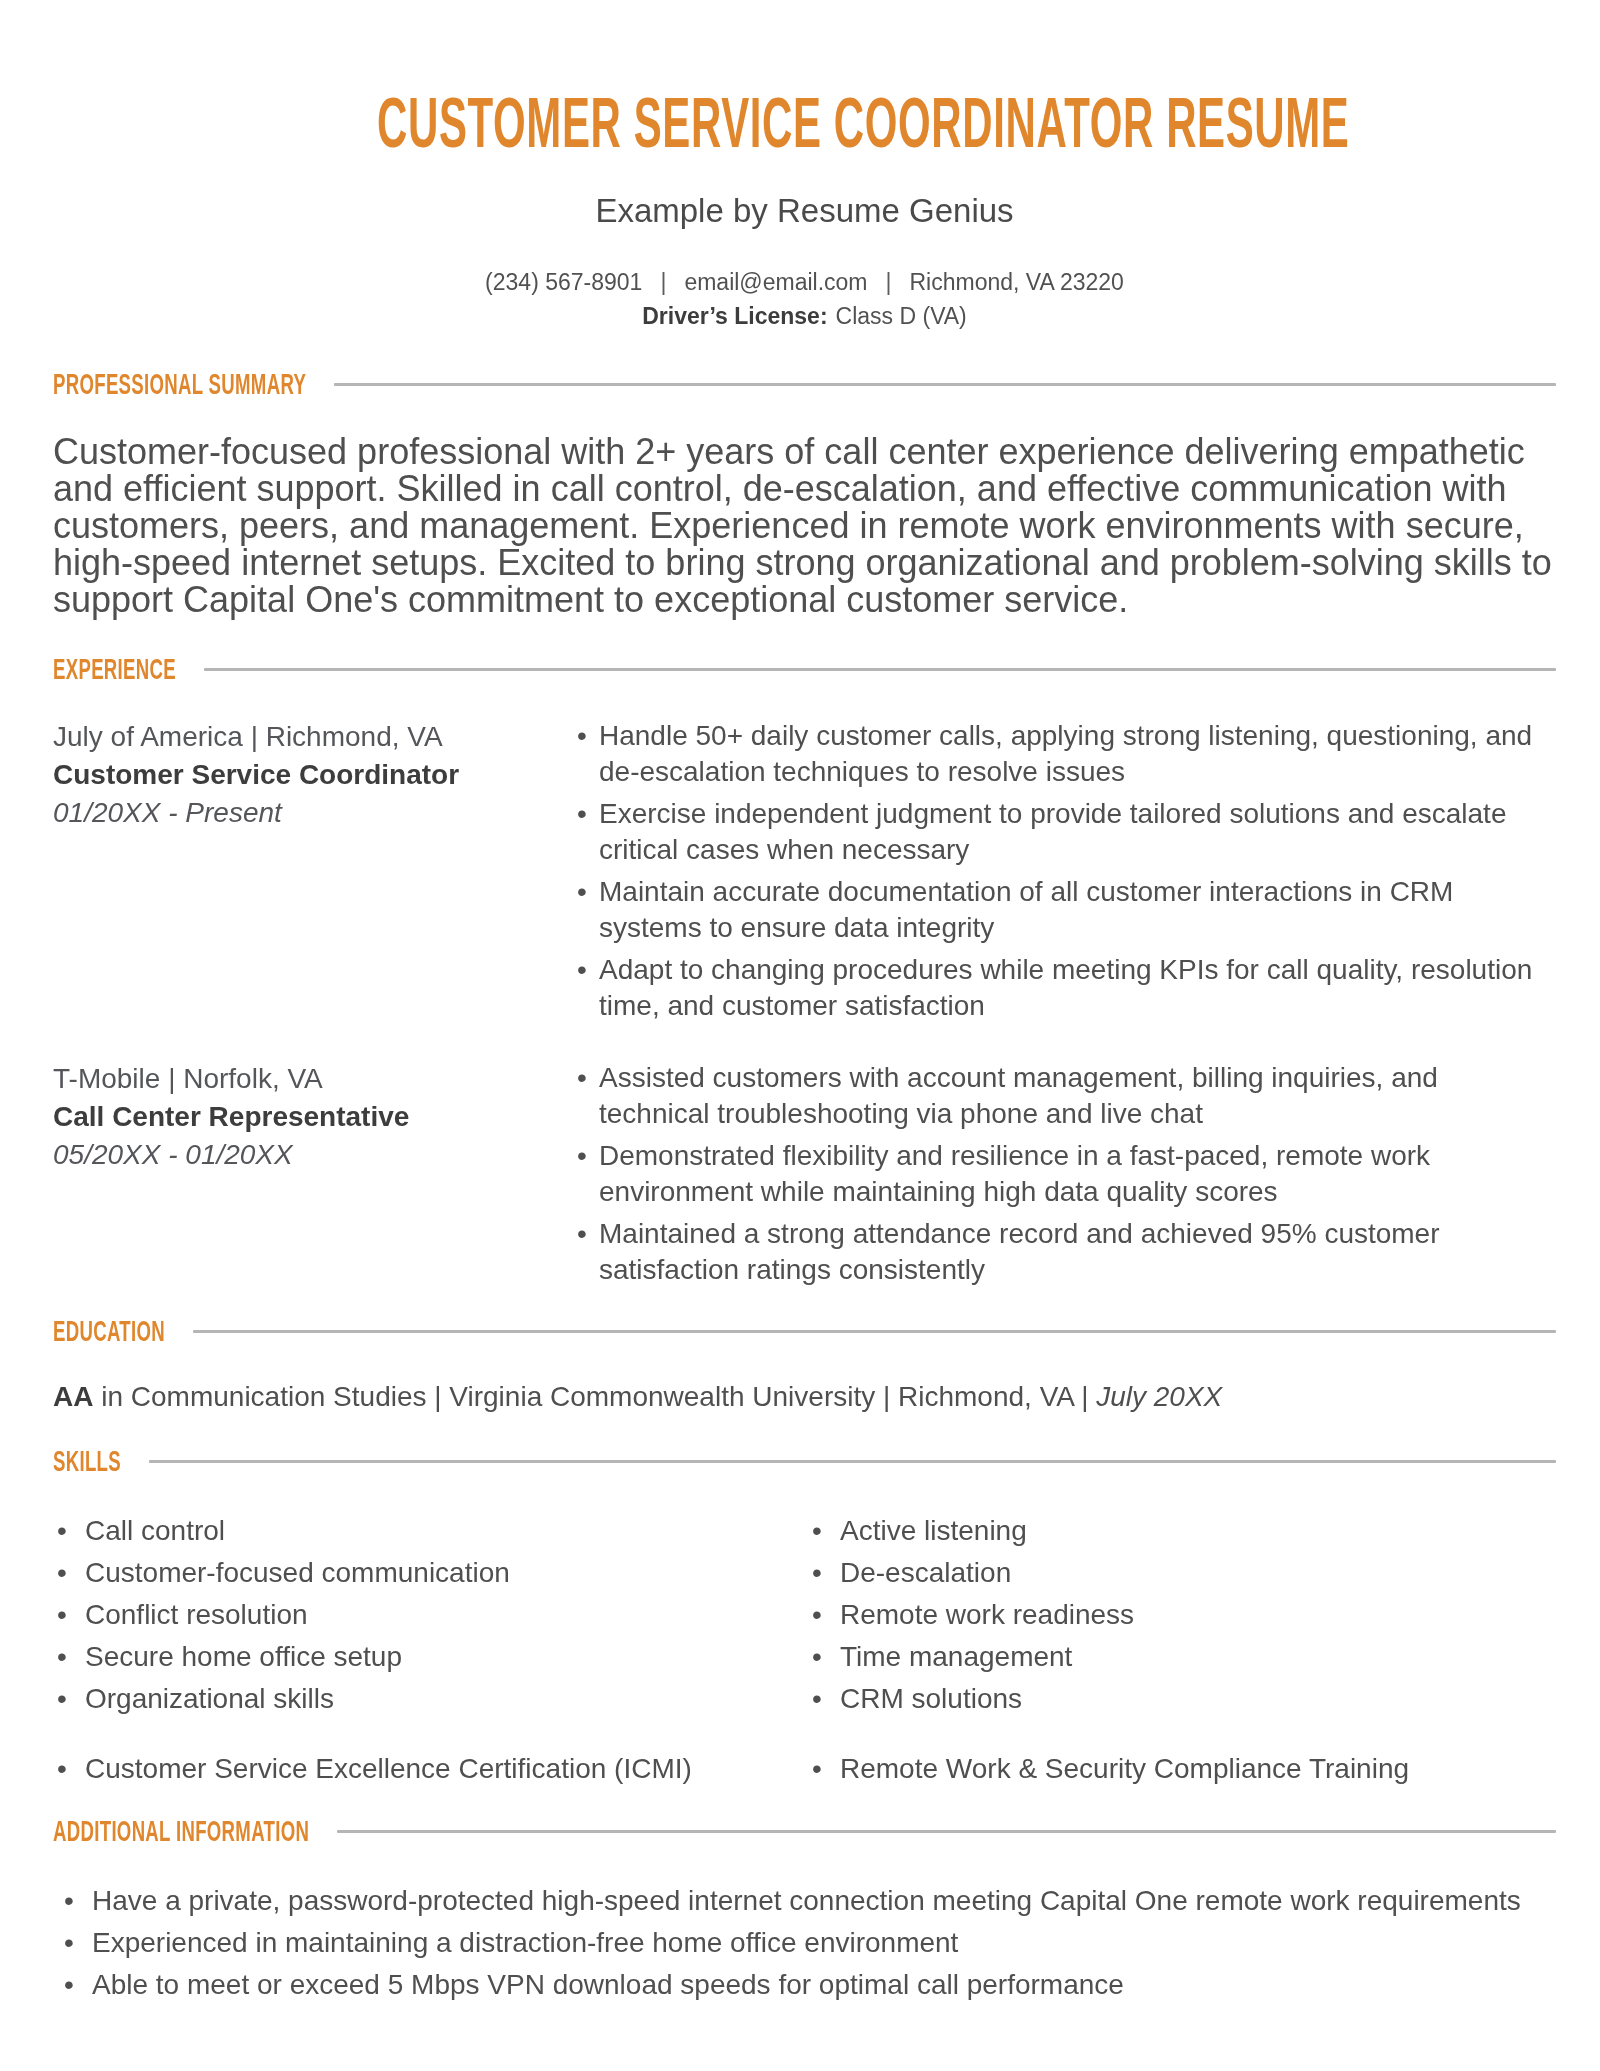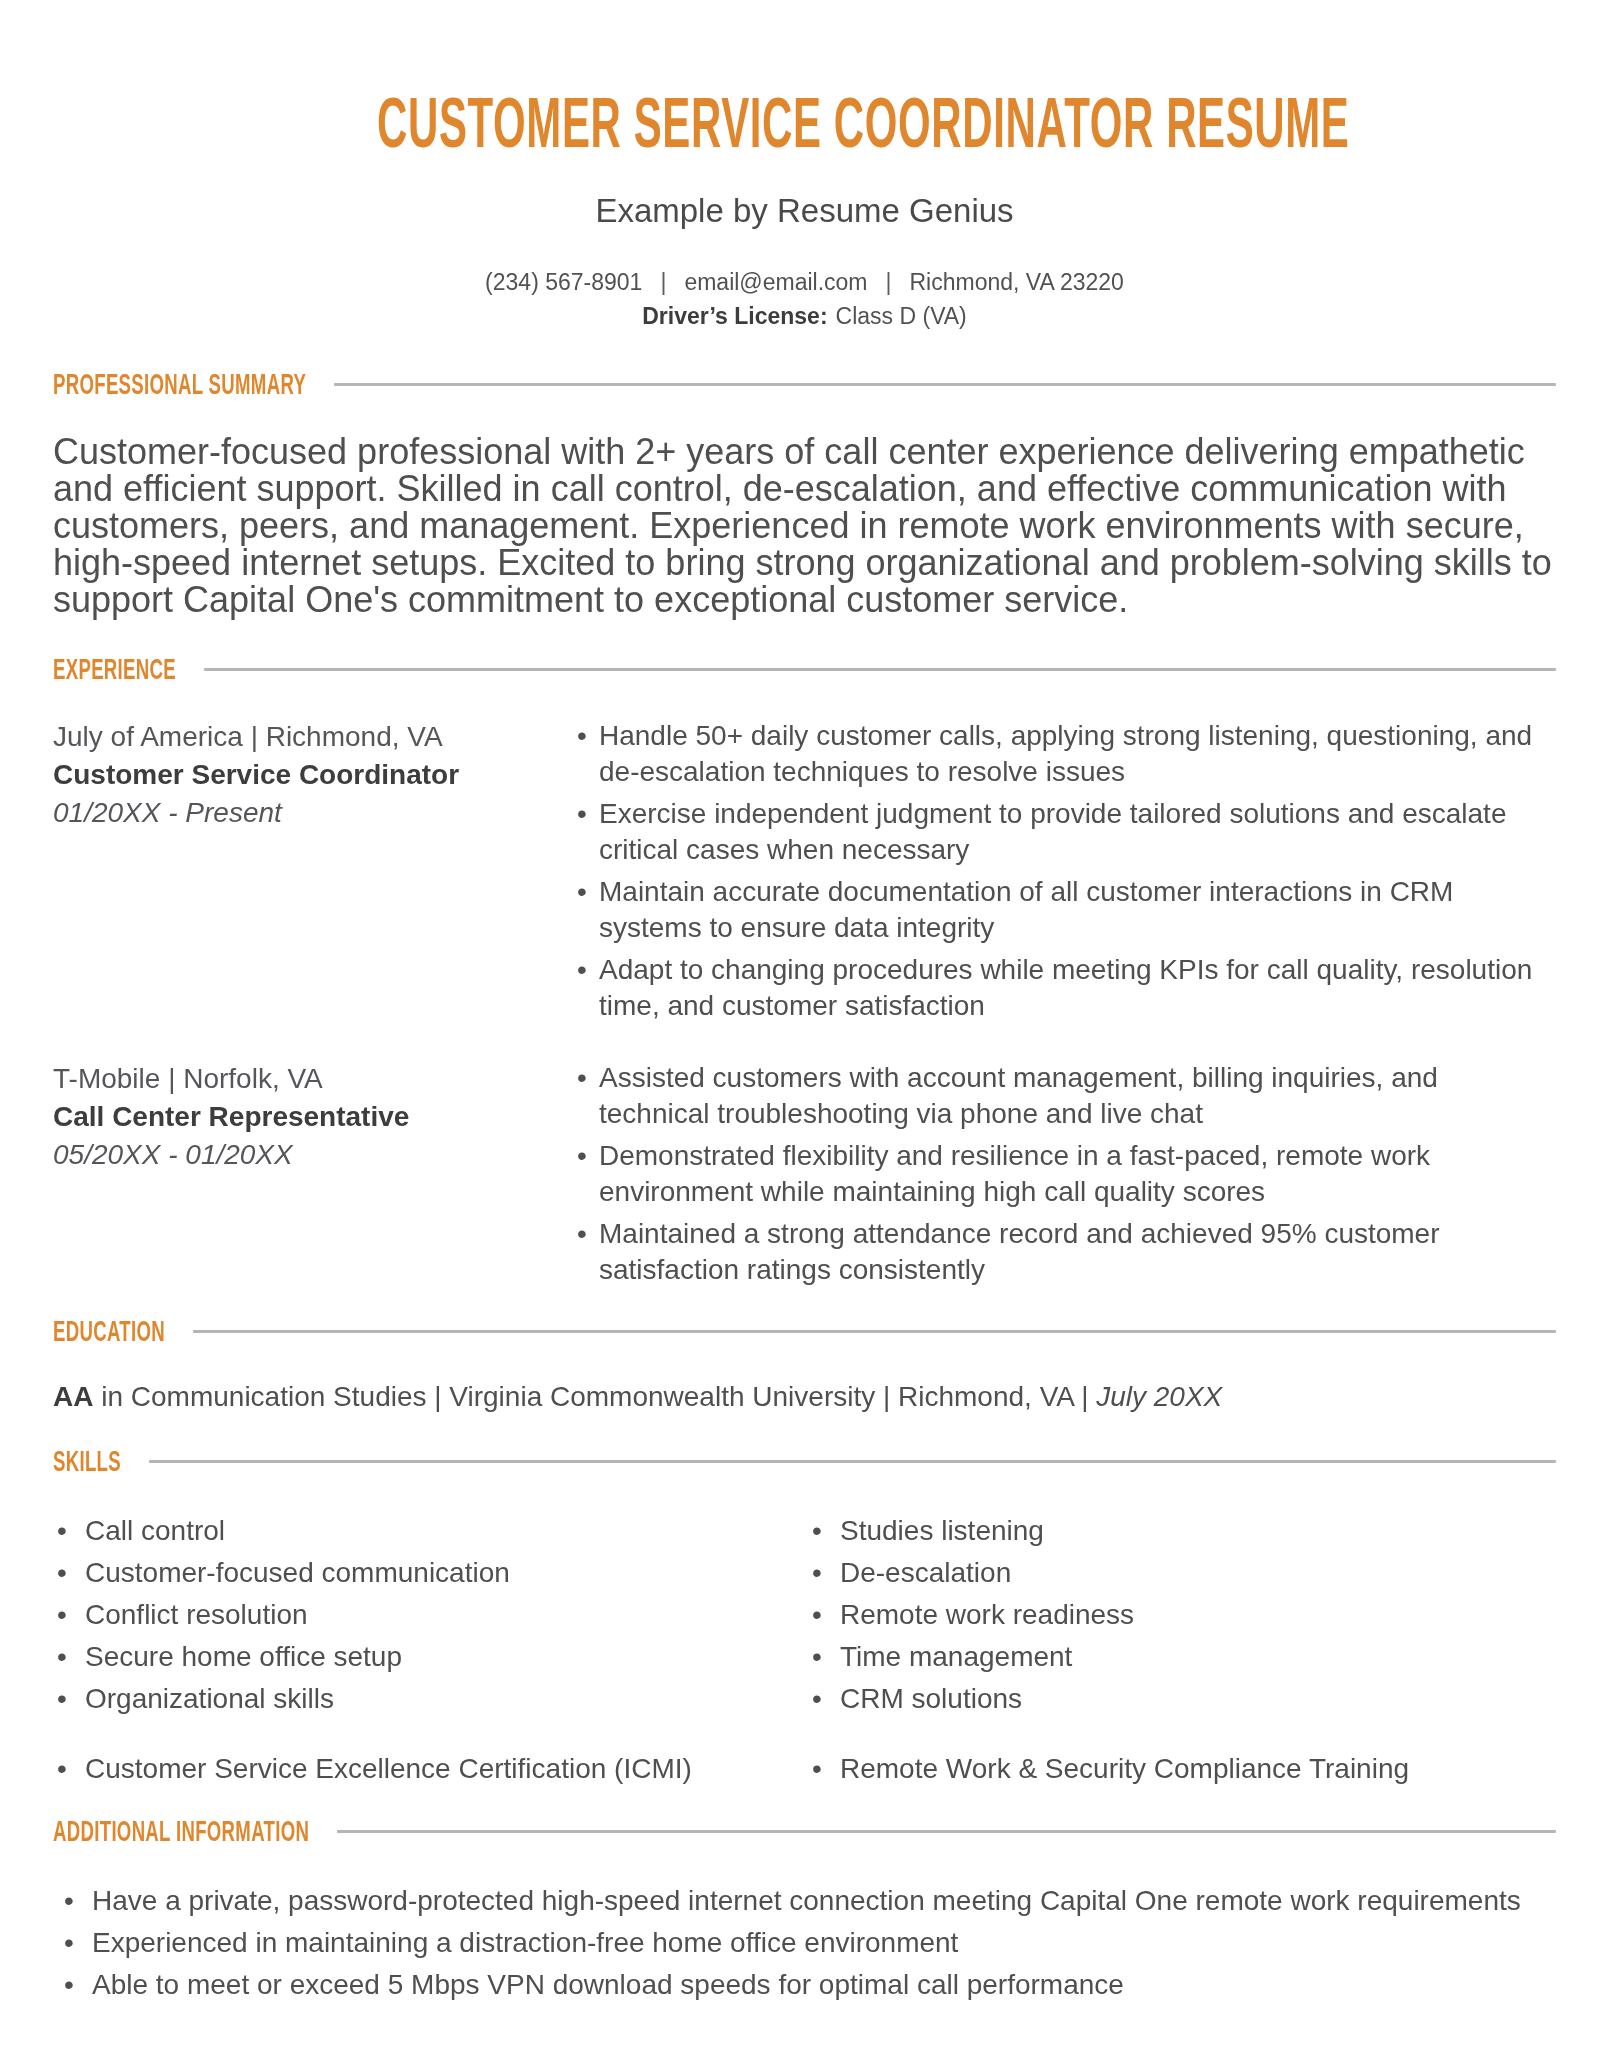--- a/index.html
+++ b/index.html
@@ -259,21 +259,21 @@
       </div>
 
       <div class="job">
         <div class="job-left">
           <div class="job-company">T-Mobile | Norfolk, VA</div>
           <div class="job-title">Call Center Representative</div>
           <div class="job-dates">05/20XX - 01/20XX</div>
         </div>
         <ul class="bullets">
           <li>Assisted customers with account management, billing inquiries, and technical troubleshooting via phone and live chat</li>
-          <li>Demonstrated flexibility and resilience in a fast-paced, remote work environment while maintaining high call quality scores</li>
+          <li>Demonstrated flexibility and resilience in a fast-paced, remote work environment while maintaining high data quality scores</li>
           <li>Maintained a strong attendance record and achieved 95% customer satisfaction ratings consistently</li>
         </ul>
       </div>
 
     </div>
   </div>
 
   <div class="section sec-education">
     <div class="sec-head">
       <span class="head-wrap" style="width: 111.978px;"><span class="head-text">EDUCATION</span></span>
@@ -293,21 +293,21 @@
     </div>
     <div class="two-col">
       <ul>
         <li>Call control</li>
         <li>Customer-focused communication</li>
         <li>Conflict resolution</li>
         <li>Secure home office setup</li>
         <li>Organizational skills</li>
       </ul>
       <ul>
-        <li>Studies listening</li>
+        <li>Active listening</li>
         <li>De-escalation</li>
         <li>Remote work readiness</li>
         <li>Time management</li>
         <li>CRM solutions</li>
       </ul>
     </div>
   </div>
 
   <div class="section sec-cert">
     <div class="two-col cert-cols">

